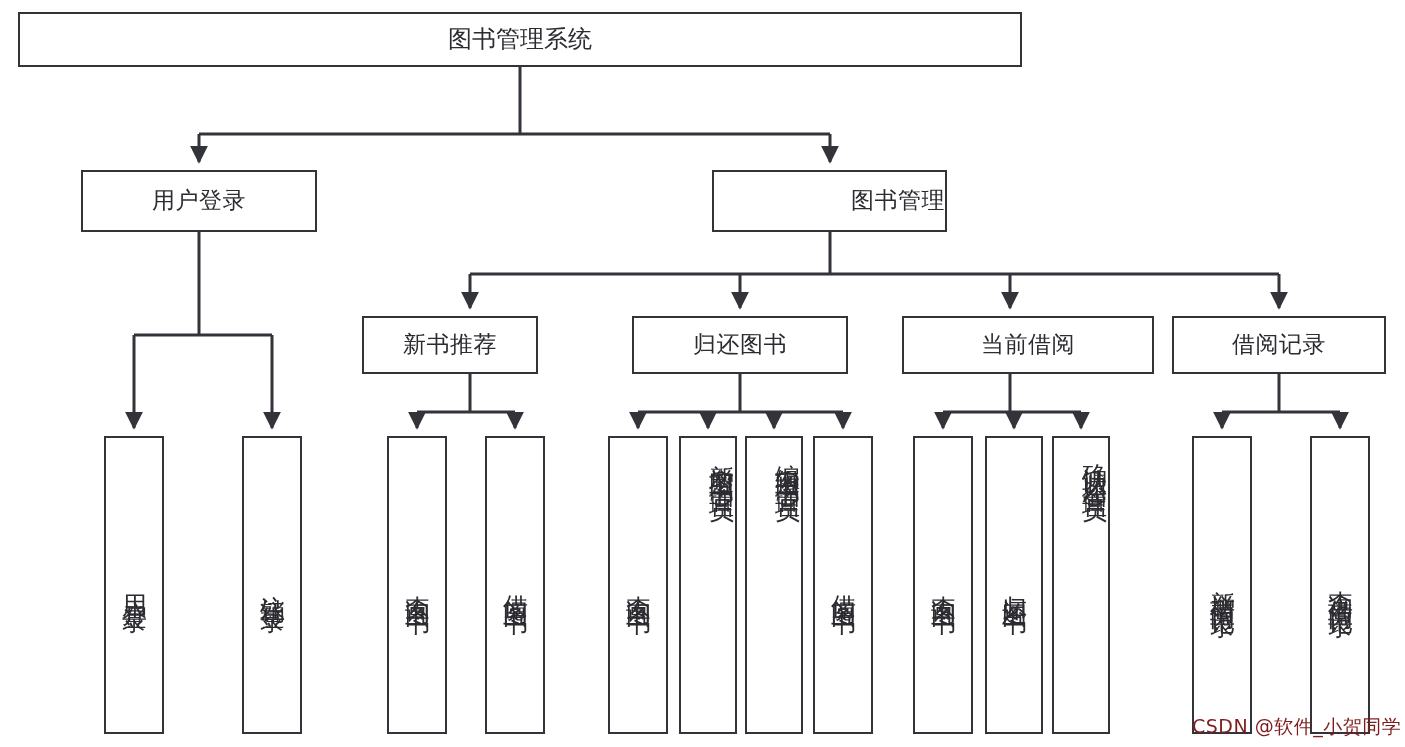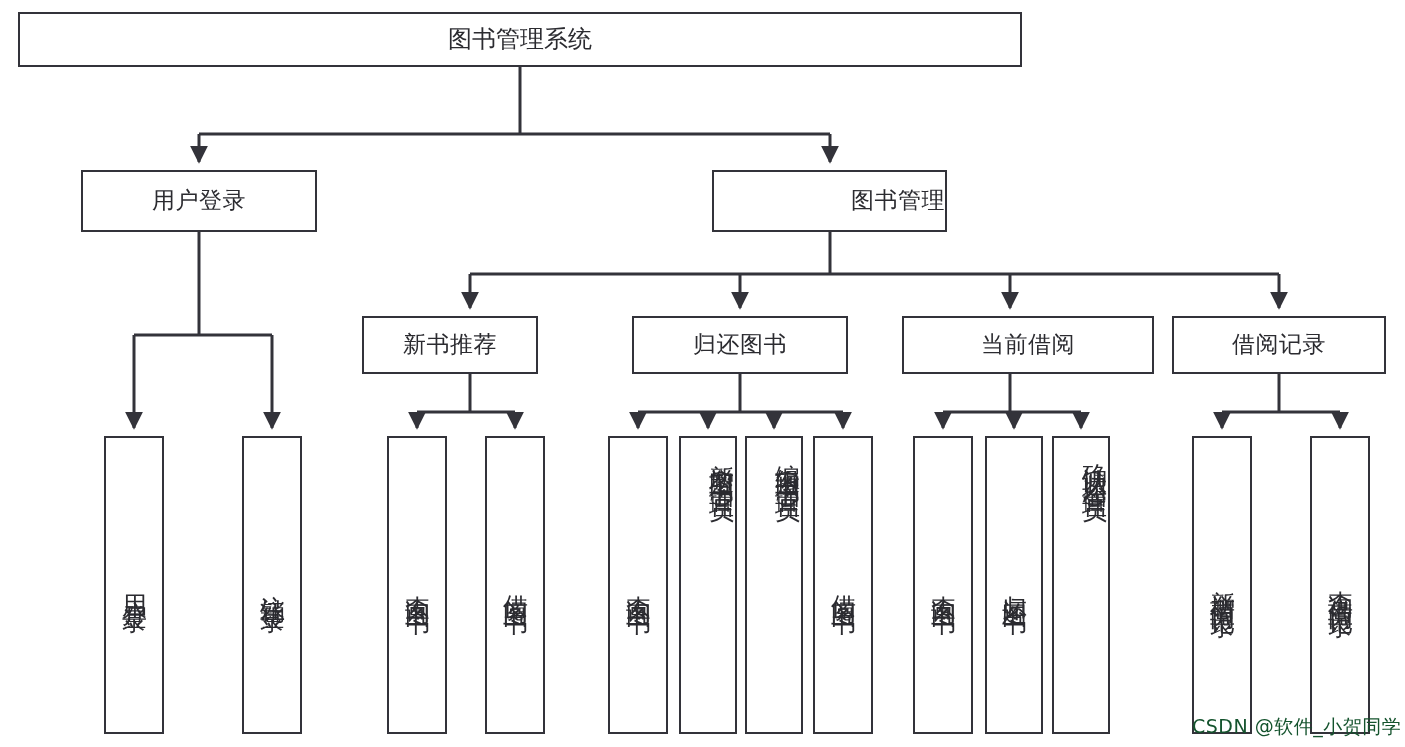--- a/index.html
+++ b/index.html
@@ -58,21 +58,21 @@
   .node.v.toptext {
     align-items: flex-start;
     justify-content: flex-start;
   }
   .node.v .vtxt {
     display: block;
   }
   .watermark {
     position: absolute;
     font-size: 19px;
-    color: #14532d;
+    color: #7f1d1d;
     white-space: nowrap;
     letter-spacing: 0.5px;
     font-family: "DejaVu Sans", "Liberation Sans", sans-serif;
   }
 </style>
 </head>
 <body>
 
 <div id="canvas">
 

